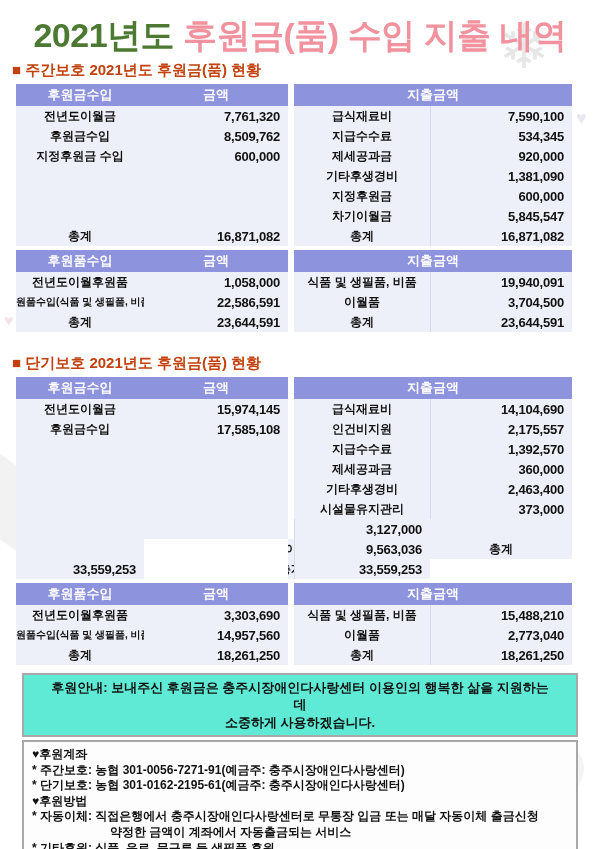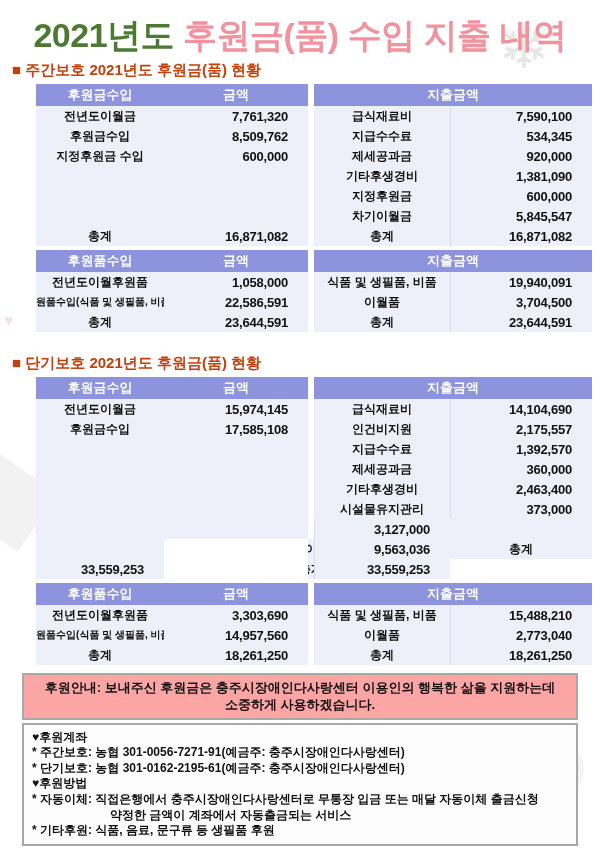--- a/index.html
+++ b/index.html
@@ -23,43 +23,43 @@
   .deco.blob2{left:530px;top:742px;width:54px;height:54px;border-radius:50%;background:#f5f4f4;}
 
   .title{margin:16px 12px 4px;text-align:center;font-weight:800;font-size:34px;letter-spacing:-0.5px;line-height:1.15;}
   .title .green{color:#4d7a33;}
   .title .pink{color:#f1929e;}
 
   .section-heading{margin:6px 0 4px 12px;font-size:15px;font-weight:800;color:#c2410c;}
   .section-heading.second{margin-top:22px;}
 
   .tbl{
-    margin:0 0 4px 36px;
+    margin:0 0 4px 16px;
     width:470px;
     display:grid;
     grid-template-columns:128px 144px 6px 136px 142px;
     grid-template-rows:22px;
     grid-auto-rows:20px;
   }
   .h{background:#8d93dc;color:#ffffff;font-weight:700;font-size:13px;
      display:flex;align-items:center;justify-content:center;}
   .h.span2{grid-column:span 2;}
   .hgap{background:transparent;}
   .c{background:#eef0f9;font-size:12px;display:flex;align-items:center;overflow:hidden;white-space:nowrap;}
   .c.label{justify-content:center;font-weight:700;}
-  .c.num{justify-content:flex-end;padding-right:20px;font-weight:600;font-size:13px;letter-spacing:-0.2px;}
+  .c.num{justify-content:flex-end;padding-right:8px;font-weight:600;font-size:13px;letter-spacing:-0.2px;}
   .c.gap{background:transparent;}
   .c.vline{border-left:1px solid #d9dcf0;}
   .c.small{font-size:10px;}
 
   .notice{
     margin:8px 0 3px 22px;width:556px;box-sizing:border-box;
-    border:2px solid #a8a8a8;background:#fca5a5;
+    border:2px solid #a8a8a8;background:#5eead4;
     text-align:center;font-weight:700;font-size:13px;line-height:1.33;
-    padding:4px 16px;
+    padding:4px 22px;
   }
   .info{
     margin:0 0 0 22px;width:556px;box-sizing:border-box;
     border:2px solid #a8a8a8;background:#fdfdfd;
     padding:5px 8px;font-size:12px;font-weight:600;line-height:1.3;
   }
   .info-line{white-space:nowrap;}
   .info-line.indent{padding-left:78px;}
 </style>
 </head>

